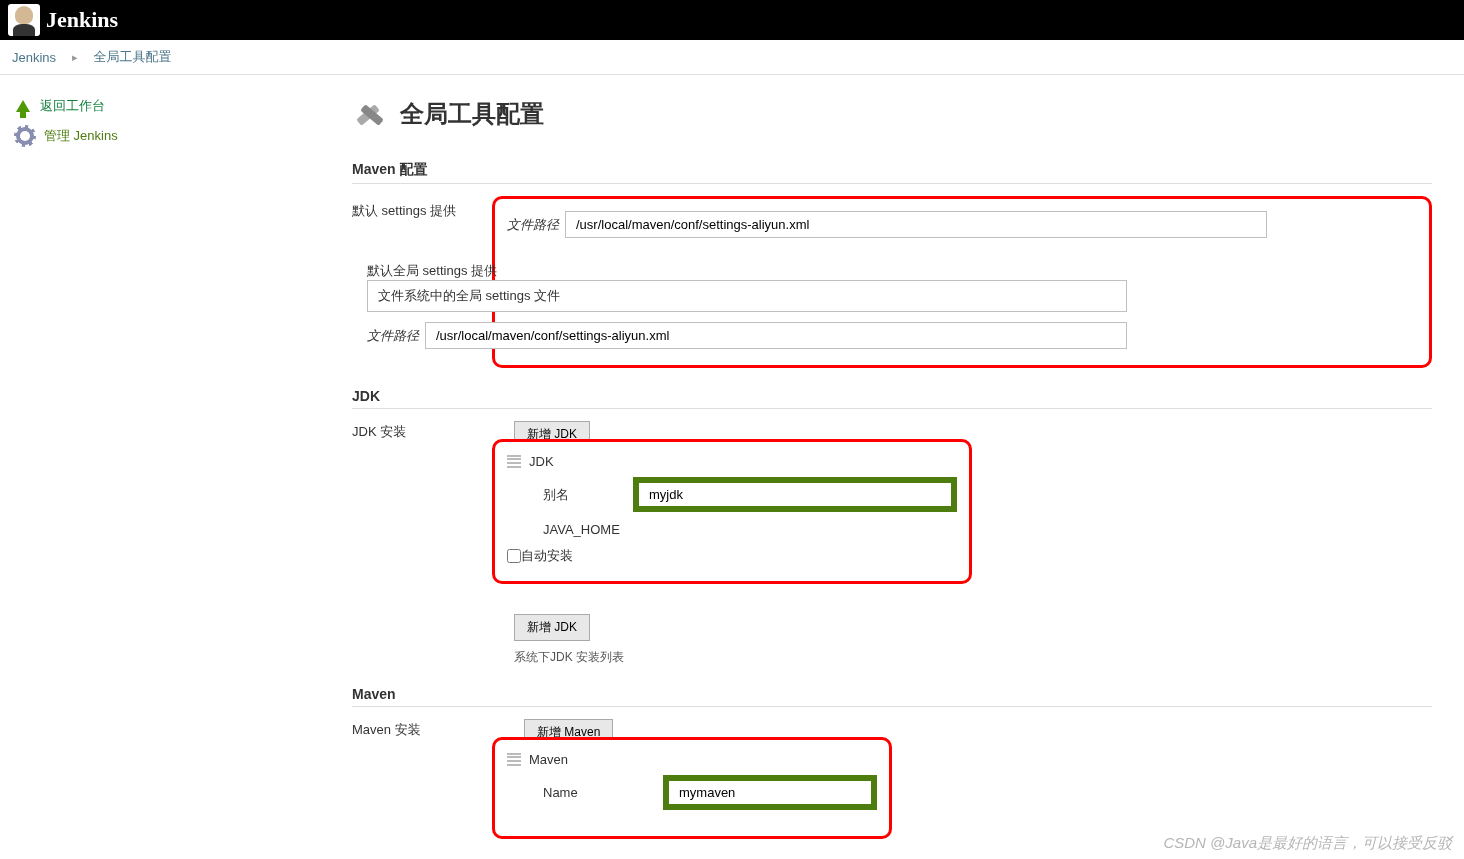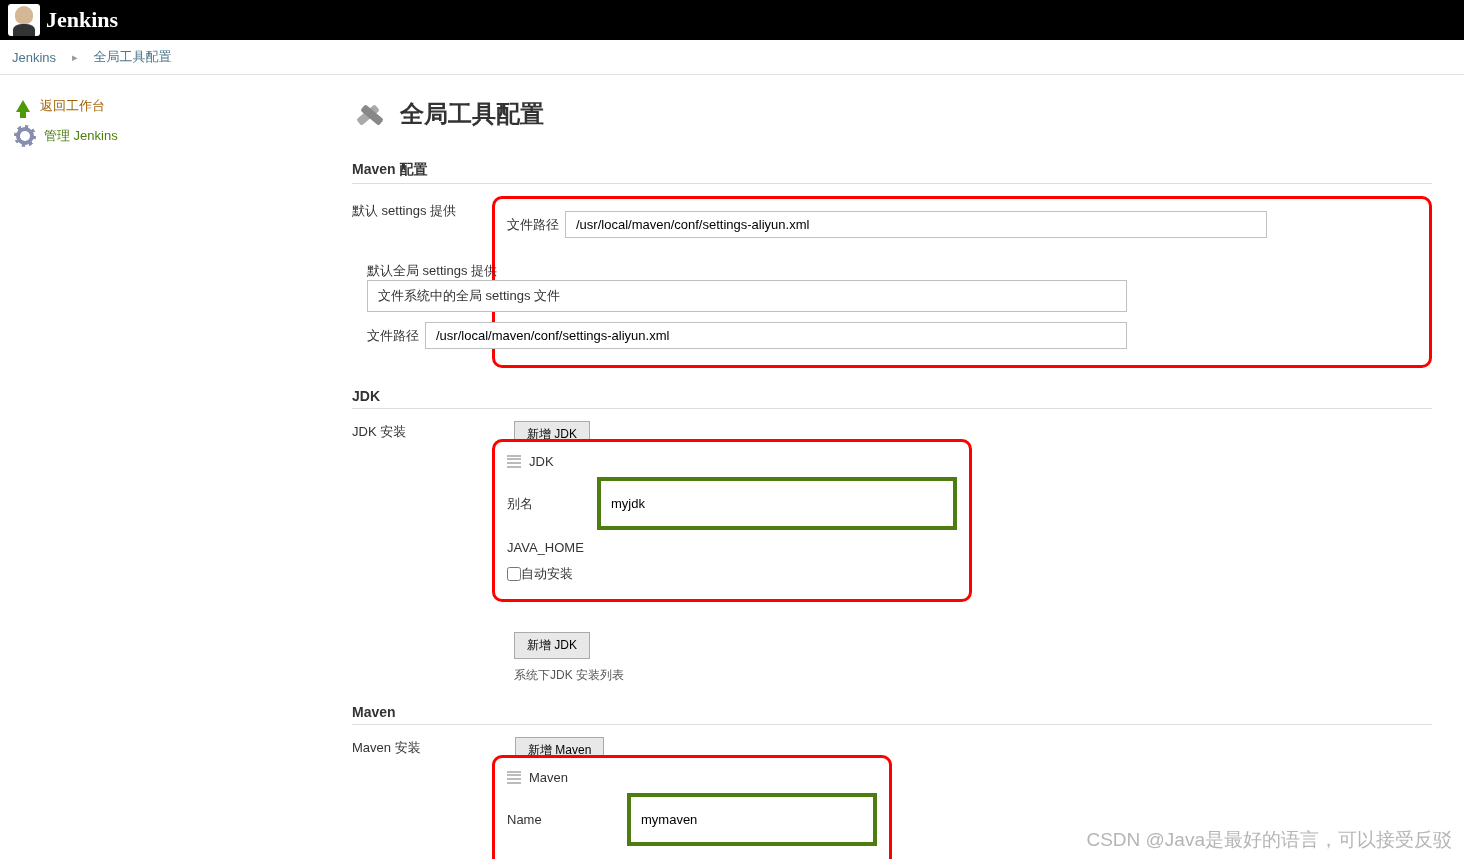--- a/index.html
+++ b/index.html
@@ -64,21 +64,21 @@
       min-width: 320px;
       padding: 16px 0;
     }
     .sidebar-item {
       display: flex;
       align-items: center;
       gap: 10px;
       padding: 6px 16px;
       cursor: pointer;
     }
-    .sidebar-item span.label { color: #a16207; }
+    .sidebar-item span.label { color: #15803d; }
     .sidebar-item:nth-child(2) span.label { color: #4d7c0f; }
     .icon-up-arrow {
       width: 0; height: 0;
       border-left: 7px solid transparent;
       border-right: 7px solid transparent;
       border-bottom: 12px solid #4e9a06;
       position: relative;
     }
     .icon-up-arrow::after {
       content: "";
@@ -137,54 +137,54 @@
       max-width: 760px;
       border: 1px solid #c0c0c0;
       background: #fff;
       padding: 6px 30px 6px 10px;
       cursor: pointer;
       position: relative;
       margin-bottom: 10px;
     }
     
     .sub-row { display: flex; align-items: center; max-width: 760px; }
-    .sub-label { width: 58px; min-width: 58px; }
+    .sub-label { width: 58px; min-width: 58px; font-style: italic; }
     .text-input {
       flex: 1;
       border: 1px solid #c0c0c0;
       background: #fff;
       padding: 5px 10px;
       font-size: 13px;
     }
     
     .install-header { display:flex;align-items:center;gap:8px;margin-bottom:8px; }
     .drag-icon{width:14px;height:14px;display:inline-block;position:relative;}
     .drag-icon::before,.drag-icon::after{content:"";position:absolute;left:0;right:0;height:2px;background:#bbb;}
     .drag-icon::before{top:3px;box-shadow:0 4px 0 #bbb, 0 8px 0 #bbb;}
     
-    .install-field-row{display:flex;align-items:center;margin-bottom:10px;}
+    .install-field-row{display:flex;align-items:center;margin-bottom:10px;margin-left:36px;}
     .install-field-label{width:90px;min-width:90px;}
-    .install-input{flex:1;border:4px solid #4d7c0f;padding:15px 10px;font-size:13px;}
+    .install-input{flex:1;border:6px solid #4d7c0f;padding:4px 10px;font-size:13px;}
     
     .error-row{display:flex;align-items:center;gap:6px;margin:6px 0 10px 90px;color:#cc0000;font-weight:bold;}
     .error-icon{width:16px;height:16px;background:#cc0000;border-radius:50%;position:relative;border:1px solid #fff;}
     .error-icon::before{content:"";position:absolute;width:10px;height:2px;background:#fff;top:7px;left:3px;}
     
     .checkbox-row{display:flex;align-items:center;gap:0;}
     .checkbox-row input{width:14px;height:14px;}
     
     .btn{background:#e8e8e8;border:1px solid #aaa;padding:4px 12px;font-size:12px;cursor:pointer;}
     .btn-truncated{padding-bottom:0;border-bottom:none;height:18px;overflow:hidden;}
     
     .help-text{font-size:12px;color:#555;margin-top:8px;}
     
     .jdk-content .form-row > .form-label,
     .maven-content .form-row > .form-label { width:140px;min-width:140px;padding-top:2px;}
     
-    .watermark{position:fixed;bottom:6px;right:12px;color:rgba(120,120,120,0.55);font-size:19px;}
+    .watermark{position:fixed;bottom:6px;right:12px;color:rgba(120,120,120,0.55);font-size:15px;font-style:italic;}
   </style>
 </head>
 <body>
 
 <div class="header">
   <div class="header-logo"></div>
   <div class="header-title">Jenkins</div>
 </div>
 
 <div class="breadcrumb">
@@ -266,21 +266,21 @@
           </div>
         </div>
       </div>
     </div>
 
     <div class="section-title" style="margin-top:10px;">Maven</div>
     <div class="form-table maven-content">
       <div class="form-row">
         <div class="form-label">Maven 安装</div>
         <div class="form-content">
-          <button class="btn btn-truncated" style="margin-left:23px;">新增 Maven</button>
+          <button class="btn btn-truncated" style="margin-left:32px;">新增 Maven</button>
           <div class="red-box" style="max-width:400px;margin-top:-2px;">
             <div class="install-header">
               <span class="drag-icon"></span>
               <span>Maven</span>
             </div>
             <div class="install-field-row">
               <div class="install-field-label" style="width:120px;min-width:120px;">Name</div>
               <input class="install-input" type="text" value="mymaven" style="">
             </div>
 

